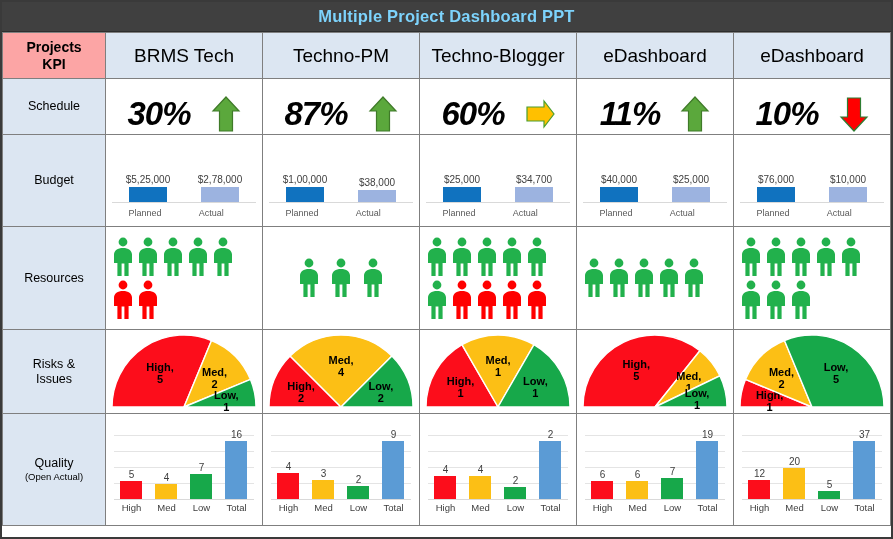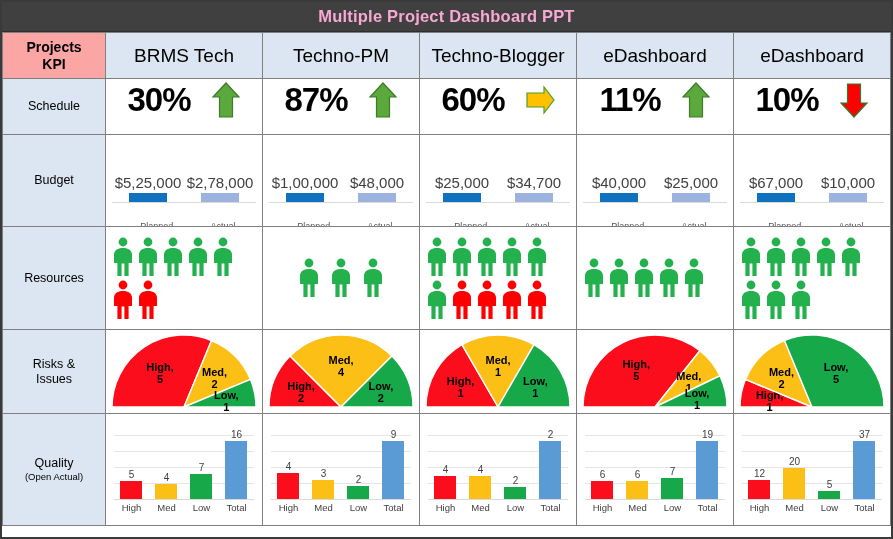--- a/index.html
+++ b/index.html
@@ -3,21 +3,21 @@
 <meta charset="utf-8">
 <style>
   html,body{margin:0;padding:0;background:#ffffff;}
   body{font-family:"Liberation Sans",sans-serif;}
   #dash{
     width:893px;height:539px;box-sizing:border-box;
     border:2px solid #3a3a3a;background:#fff;position:relative;overflow:hidden;
   }
   
   .title-bar{
-    height:29px;background:#404040;color:#f9a8d4;
+    height:29px;background:#404040;color:#7dd3fc;
     display:flex;align-items:center;justify-content:center;
     font-size:16.5px;font-weight:bold;letter-spacing:.2px;
     border-bottom:1px solid #2d2d2d;
   }
   
   table.grid{
     width:100%;border-collapse:collapse;table-layout:fixed;
   }
   table.grid td{
     border:1px solid #7f7f7f;
@@ -34,36 +34,36 @@
     background:#dce6f2;text-align:center;font-size:19px;color:#000;
   }
   .row-label{
     background:#dce6f2;text-align:center;font-size:12.5px;color:#000;
     line-height:1.2;
   }
   .row-label .sub{font-size:9.5px;display:block;}
   .cell{background:#fff;height:100%;}
   
   .sched{
-    display:flex;align-items:flex-start;justify-content:center;gap:20px;height:52px;
+    display:flex;align-items:flex-end;justify-content:center;gap:20px;height:52px;font-style:italic;
   }
   .sched .pct{font-size:33px;font-weight:bold;color:#000;letter-spacing:-1px;}
   .arrow{width:30px;height:38px;flex:0 0 auto;}
   
   .budget{height:88px;position:relative;padding:3px 6px 0;box-sizing:border-box;}
   .bud-plot{
     height:62px;display:flex;align-items:flex-end;justify-content:space-around;
     border-bottom:1px solid #d9d9d9;position:relative;
   }
   .bud-col{width:46%;display:flex;flex-direction:column;align-items:center;justify-content:flex-end;height:100%;}
-  .bud-val{font-size:15px;color:#404040;margin-bottom:2px;white-space:nowrap;margin-top:34px;}
+  .bud-val{font-size:10px;color:#404040;margin-bottom:2px;white-space:nowrap;margin-top:34px;}
   .bud-bar{width:38px;}
   .bud-bar.planned{background:#1072bf;}
   .bud-bar.actual{background:#9cb3e0;}
-  .bud-axis{display:flex;justify-content:flex-end;padding-top:18px;}
+  .bud-axis{display:flex;justify-content:flex-start;padding-top:5px;}
   .bud-axis span{font-size:9px;color:#595959;width:46%;text-align:center;}
   
   .res{
     height:100px;display:flex;flex-direction:column;justify-content:center;
     padding:4px 6px;box-sizing:border-box;gap:3px;
   }
   .res-row{display:flex;justify-content:flex-start;gap:3px;}
   .res-row.center{justify-content:center;gap:10px;}
   .person{width:22px;height:40px;flex:0 0 auto;}
   
@@ -180,21 +180,21 @@
             </div>
           </td>
         <td class="cell">
             <div class="budget" id="bud1">
               <div class="bud-plot">
                 <div class="bud-col">
                   <div class="bud-val">$1,00,000</div>
                   <div class="bud-bar planned" style="height: 44px;"></div>
                 </div>
                 <div class="bud-col">
-                  <div class="bud-val">$48,000</div>
+                  <div class="bud-val">$38,000</div>
                   <div class="bud-bar actual" style="height: 12px;"></div>
                 </div>
               </div>
               <div class="bud-axis">
                 <span>Planned</span>
                 <span>Actual</span>
               </div>
             </div>
           </td>
         <td class="cell">
@@ -230,21 +230,21 @@
               <div class="bud-axis">
                 <span>Planned</span>
                 <span>Actual</span>
               </div>
             </div>
           </td>
         <td class="cell">
             <div class="budget" id="bud4">
               <div class="bud-plot">
                 <div class="bud-col">
-                  <div class="bud-val">$67,000</div>
+                  <div class="bud-val">$76,000</div>
                   <div class="bud-bar planned" style="height: 44px;"></div>
                 </div>
                 <div class="bud-col">
                   <div class="bud-val">$10,000</div>
                   <div class="bud-bar actual" style="height: 15px;"></div>
                 </div>
               </div>
               <div class="bud-axis">
                 <span>Planned</span>
                 <span>Actual</span>

